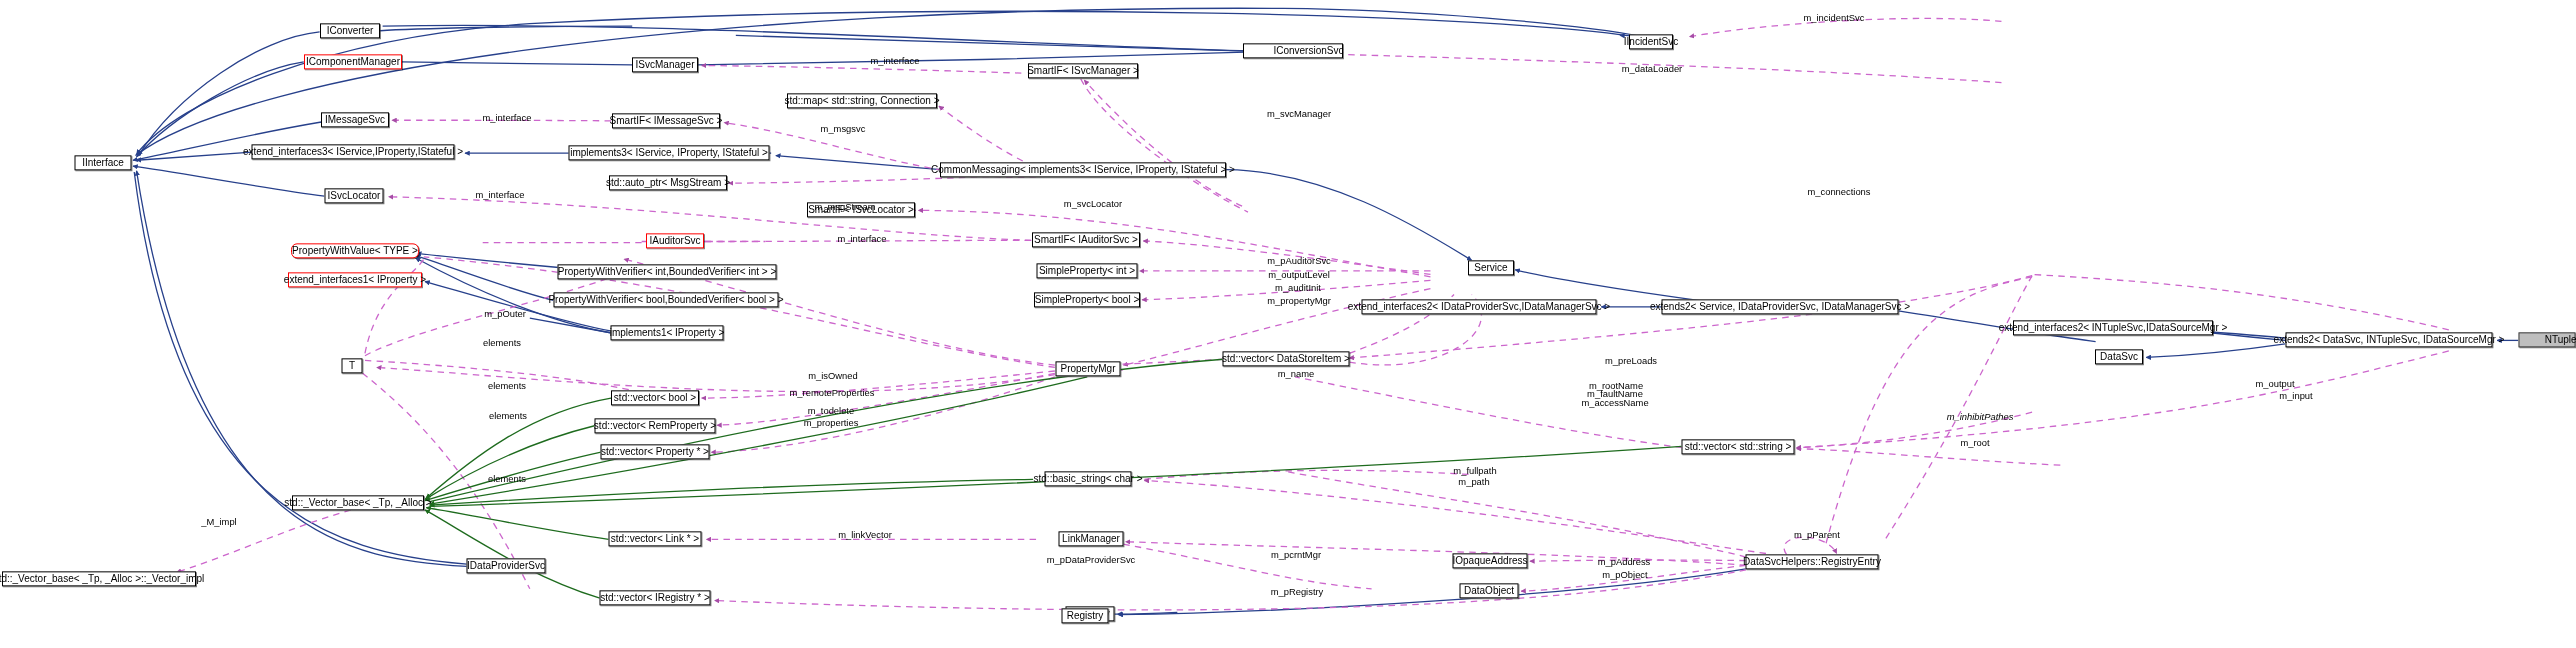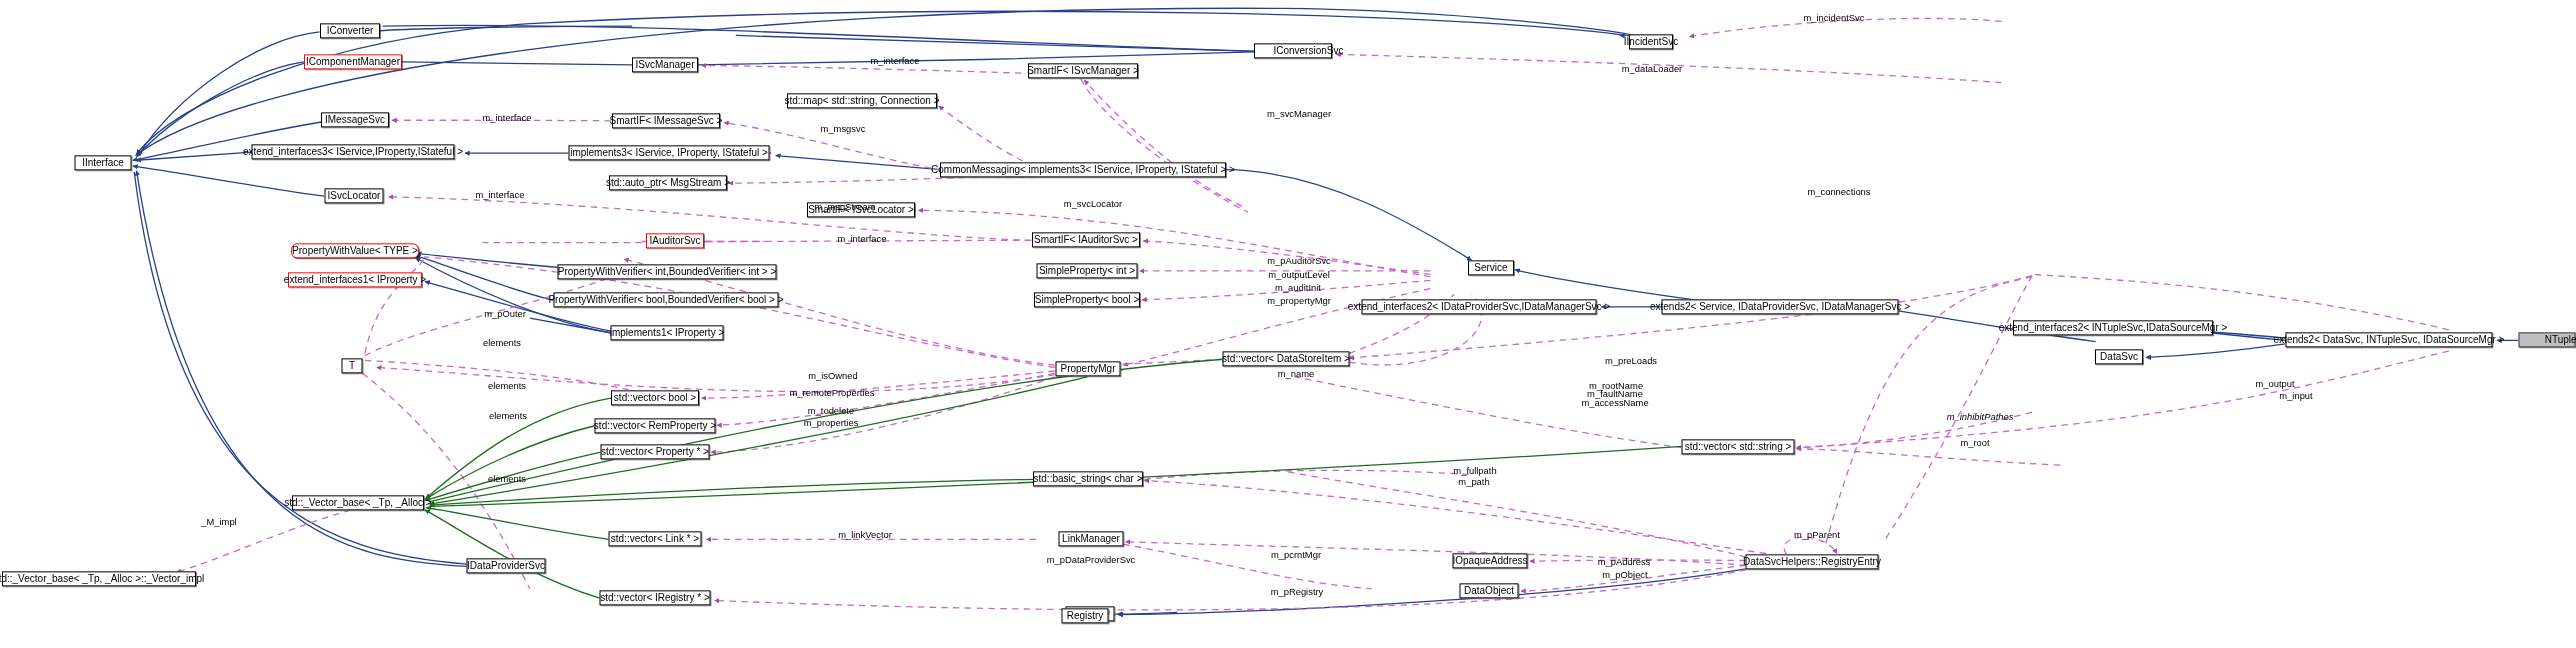--- a/index.html
+++ b/index.html
@@ -182,32 +182,32 @@
       <div class="node" style="left: 668px; top: 183px; width: 118px;">std::auto_ptr&lt; MsgStream &gt;</div>
       <div class="node" style="left: 667px; top: 272px; width: 219px;">PropertyWithVerifier&lt; int,BoundedVerifier&lt; int &gt; &gt;</div>
       <div class="node" style="left: 666px; top: 300px; width: 225px;">PropertyWithVerifier&lt; bool,BoundedVerifier&lt; bool &gt; &gt;</div>
       <div class="node" style="left: 667px; top: 333px; width: 113px;">implements1&lt; IProperty &gt;</div>
       <div class="node" style="left: 655px; top: 398px; width: 88px;">std::vector&lt; bool &gt;</div>
       <div class="node" style="left: 655px; top: 426px; width: 121px;">std::vector&lt; RemProperty &gt;</div>
       <div class="node" style="left: 655px; top: 452px; width: 109px;">std::vector&lt; Property * &gt;</div>
       <div class="node" style="left: 655px; top: 539px; width: 93px;">std::vector&lt; Link * &gt;</div>
       <div class="node" style="left: 655px; top: 598px; width: 111px;">std::vector&lt; IRegistry * &gt;</div>
       <div class="node" style="left: 506px; top: 566px; width: 79px;">IDataProviderSvc</div>
-      <div class="node" style="left: 1293px; top: 51px; width: 78px; padding-left: 35px;">IConversionSvc</div>
+      <div class="node" style="left: 1293px; top: 51px; width: 100px; padding-left: 35px;">IConversionSvc</div>
       <div class="node" style="left: 1651px; top: 42px; width: 44px;">IIncidentSvc</div>
       <div class="node" style="left: 1083px; top: 71px; width: 110px;">SmartIF&lt; ISvcManager &gt;</div>
       <div class="node" style="left: 1083px; top: 170px; width: 286px;">CommonMessaging&lt; implements3&lt; IService, IProperty, IStateful &gt; &gt;</div>
       <div class="node" style="left: 861px; top: 210px; width: 108px;">SmartIF&lt; ISvcLocator &gt;</div>
       <div class="node" style="left: 1086px; top: 240px; width: 108px;">SmartIF&lt; IAuditorSvc &gt;</div>
       <div class="node red" style="left: 675px; top: 241px; width: 58px;">IAuditorSvc</div>
       <div class="node" style="left: 1087px; top: 271px; width: 101px;">SimpleProperty&lt; int &gt;</div>
       <div class="node" style="left: 1087px; top: 300px; width: 106px;">SimpleProperty&lt; bool &gt;</div>
       <div class="node" style="left: 1088px; top: 369px; width: 65px;">PropertyMgr</div>
       <div class="node" style="left: 1286px; top: 359px; width: 127px;">std::vector&lt; DataStoreItem &gt;</div>
-      <div class="node" style="left: 1088px; top: 479px; width: 110px;">std::basic_string&lt; char &gt;</div>
+      <div class="node" style="left: 1088px; top: 479px; width: 87px;">std::basic_string&lt; char &gt;</div>
       <div class="node" style="left: 1091px; top: 539px; width: 65px;">LinkManager</div>
       <div class="node" style="left: 1090px; top: 614px; width: 49px;">IRegistry</div>
       <div class="node" style="left: 1491px; top: 268px; width: 46px;">Service</div>
       <div class="node" style="left: 1479px; top: 307px; width: 235px;">extend_interfaces2&lt; IDataProviderSvc,IDataManagerSvc &gt;</div>
       <div class="node" style="left: 1780px; top: 307px; width: 237px;">extends2&lt; Service, IDataProviderSvc, IDataManagerSvc &gt;</div>
       <div class="node" style="left: 1738px; top: 447px; width: 113px;">std::vector&lt; std::string &gt;</div>
       <div class="node" style="left: 1490px; top: 561px; width: 75px;">IOpaqueAddress</div>
       <div class="node" style="left: 1489px; top: 591px; width: 59px;">DataObject</div>
       <div class="node" style="left: 1812px; top: 562px; width: 133px;">DataSvcHelpers::RegistryEntry</div>
       <div class="node" style="left: 1085px; top: 616px; width: 47px;">Registry</div>

